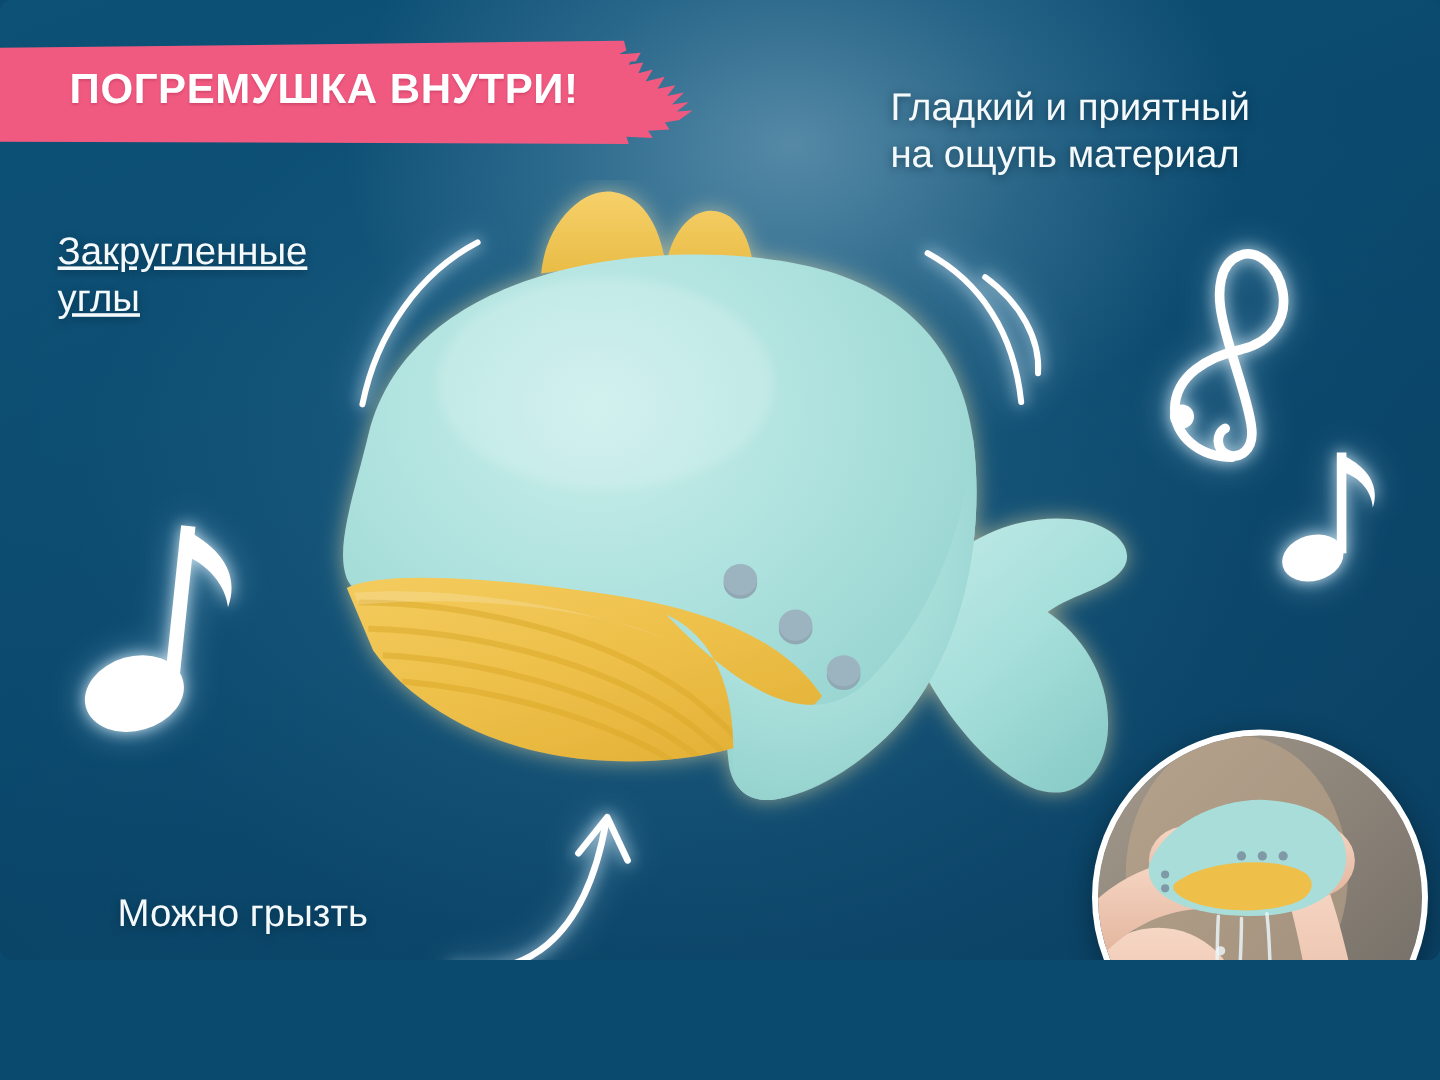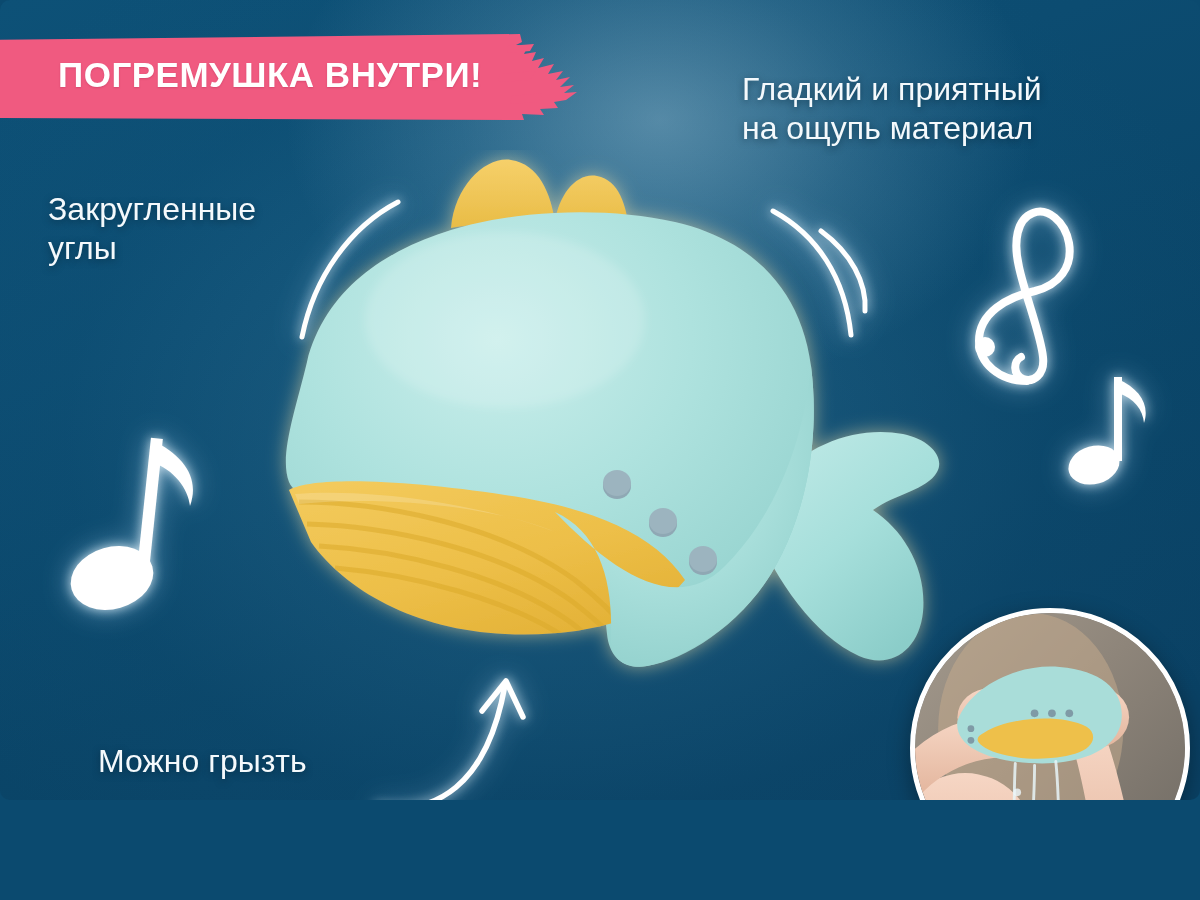--- a/index.html
+++ b/index.html
@@ -42,21 +42,21 @@
 
   
   .callout {
     position:absolute;
     color:#f4f9fc;
     font-size:32px;
     line-height:1.22;
     text-shadow:0 2px 7px rgba(3,32,50,0.55);
     white-space:pre-line;
   }
-  #callout-rounded { left:48px; top:190px; }
+  #callout-rounded { left:48px; top:190px;text-decoration:underline; }
   #callout-smooth  { left:742px; top:70px; }
   #callout-chew    { left:98px; top:742px; }
   #callout-drain   { left:632px; top:722px; }
 
   
   .deco { position:absolute; pointer-events:none; }
   .glow-white { filter:drop-shadow(0 0 6px rgba(225,242,252,0.85)) drop-shadow(0 0 14px rgba(170,215,245,0.45)); }
 
   #arc-left   { left:270px; top:185px;  width:175px; height:175px; }
   #arcs-right { left:755px; top:175px;  width:180px; height:180px; }

